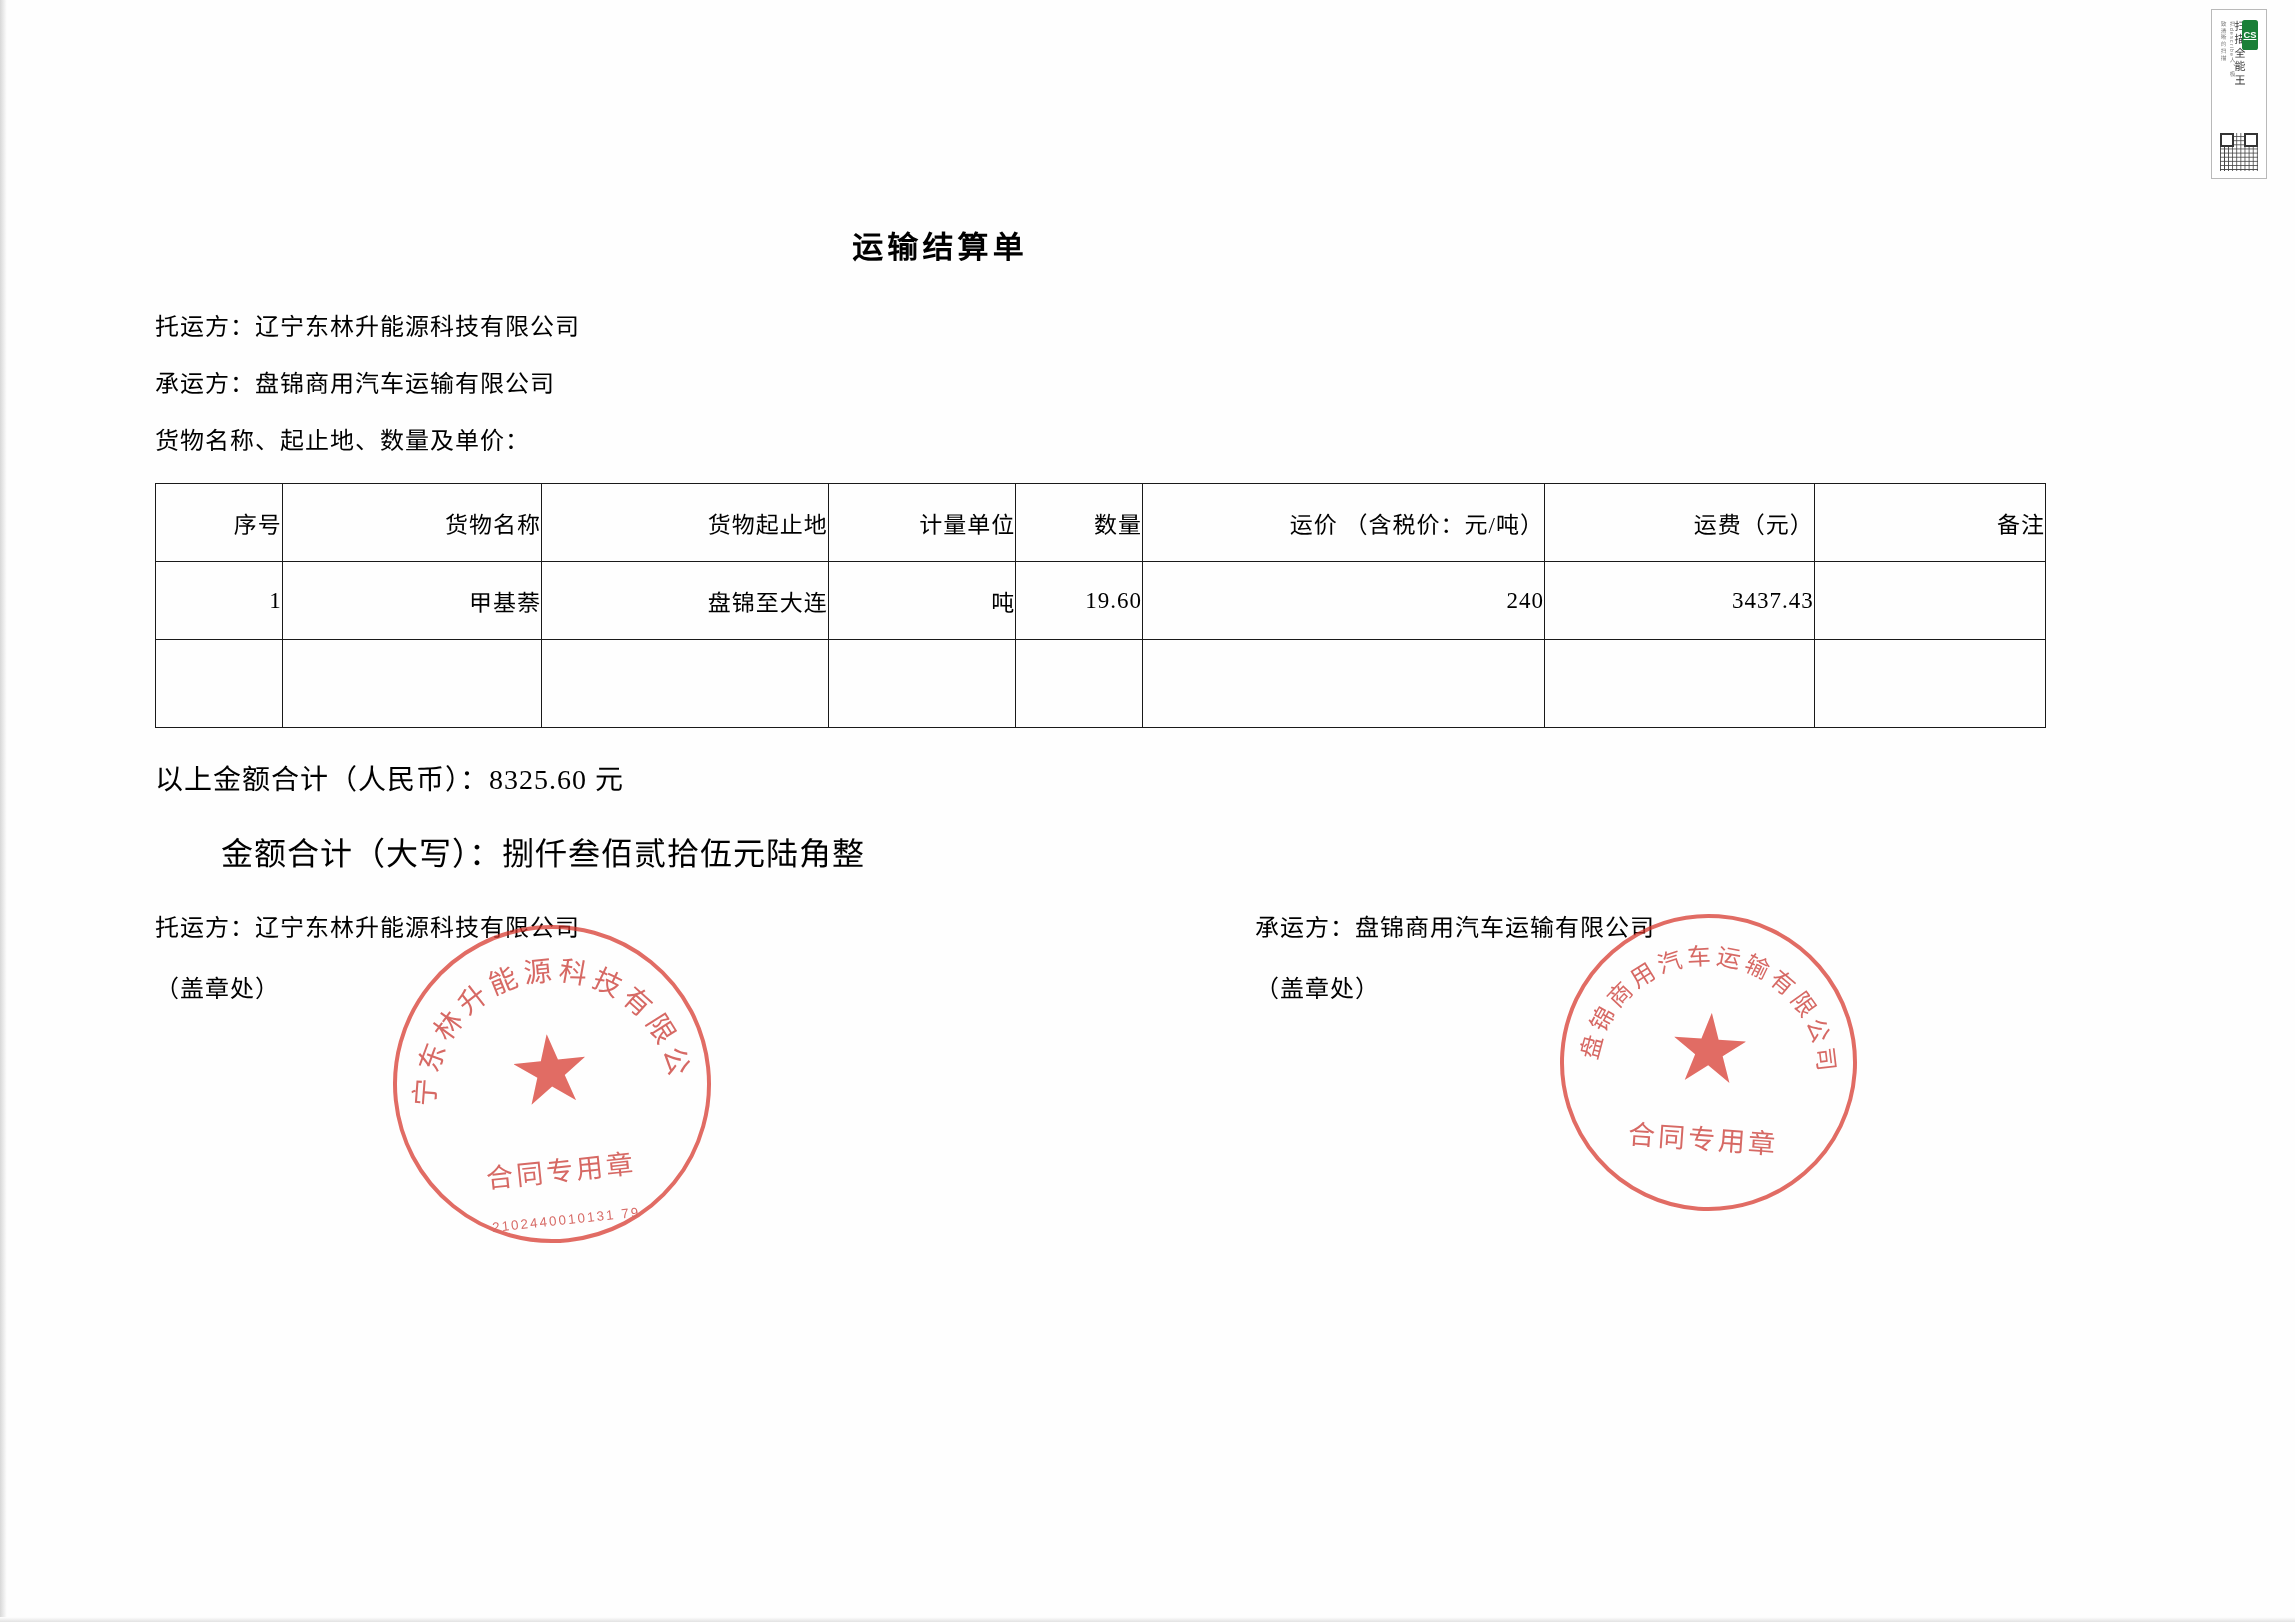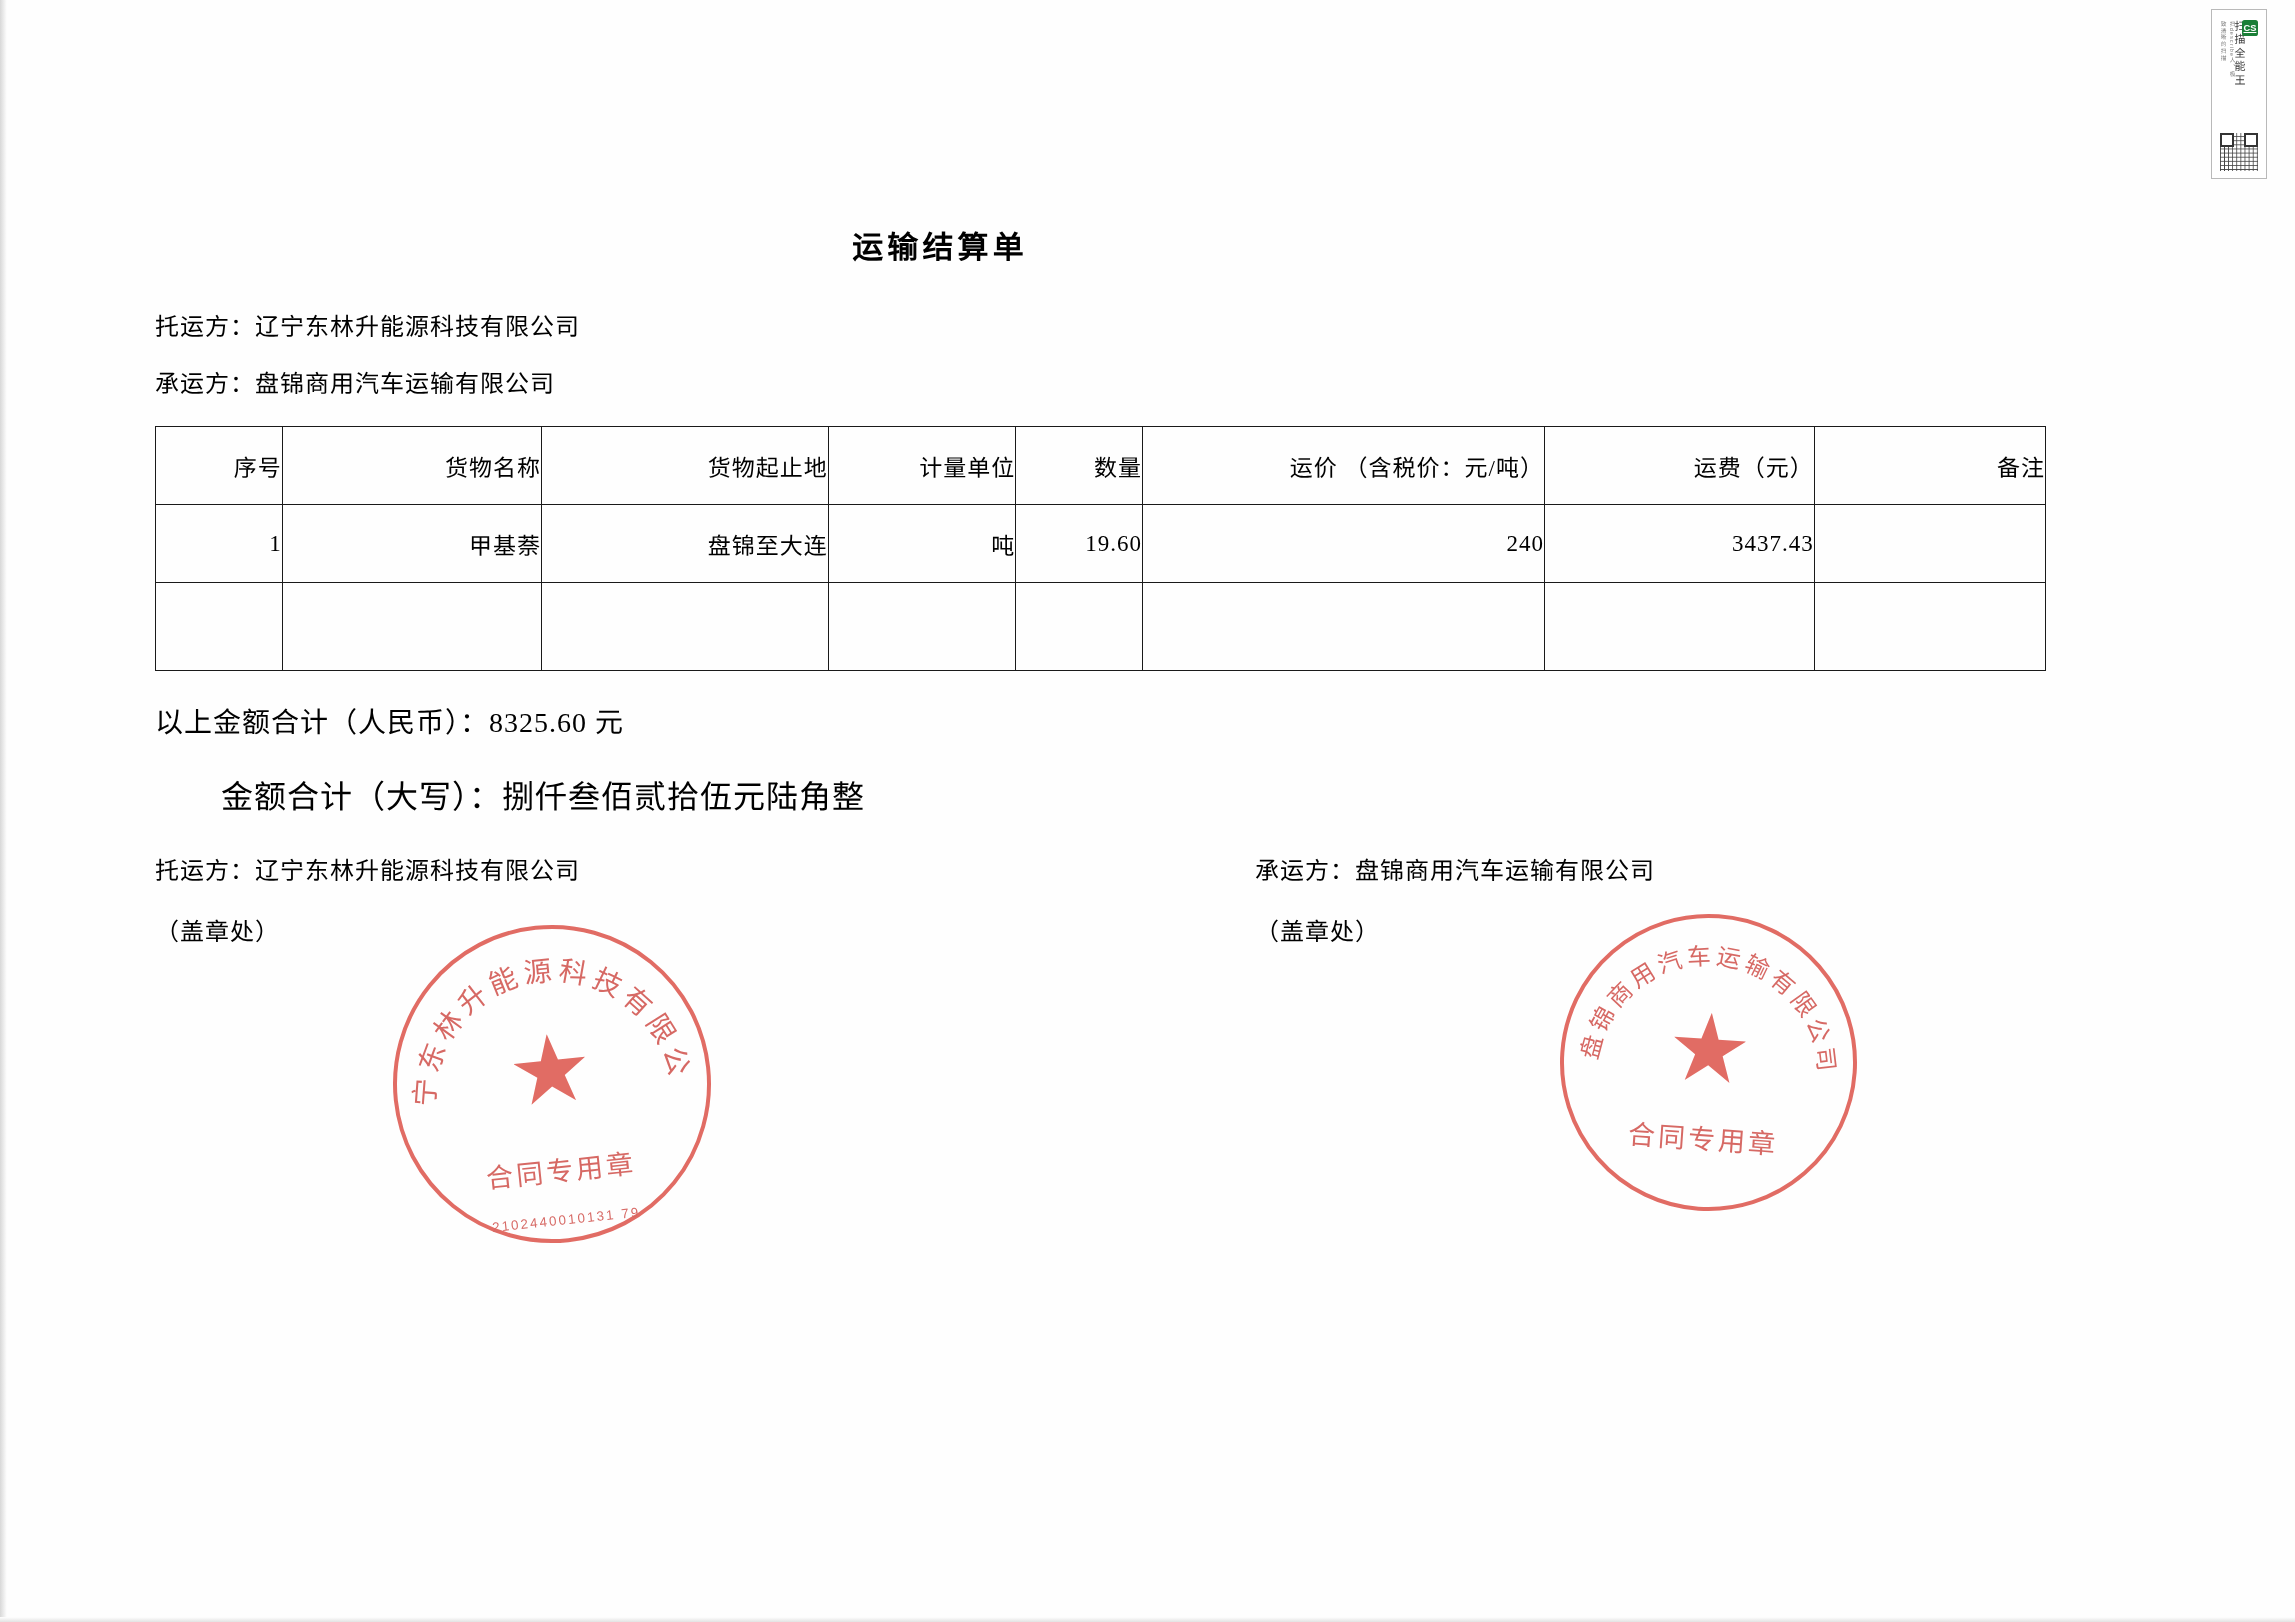--- a/index.html
+++ b/index.html
@@ -68,21 +68,21 @@
     font-family: "Liberation Sans", sans-serif;
     height: 62px;
     position: absolute;
     top: 10.3px;
     left: 7.2px;
   }
   .scan-badge-logo {
     position: absolute;
     top: 9.3px;
     right: 8.3px;
-    width: 15.5px; height: 16px;
+    width: 15.5px; height: 30px;
     background: #1a7f37;
     color: #fff;
     font-size: 9.3px;
     font-weight: bold;
     font-family: "Liberation Sans", sans-serif;
     display: flex; align-items: center; justify-content: center;
     border-radius: 2.6px;
     text-decoration: underline;
   }
   .qr {
@@ -268,20 +268,21 @@
     <div class="scan-badge-sub">扫describe人、极致清晰的扫描</div>
     <div class="qr"></div>
   </div>
 
   <div class="doc">
 
     <h1 class="doc-title">运输结算单</h1>
 
     <div class="line">托运方：辽宁东林升能源科技有限公司</div>
     <div class="line">承运方：盘锦商用汽车运输有限公司</div>
+    <div class="line">货物名称、起止地、数量及单价：</div>
 
     <table class="cargo">
       <colgroup>
         <col class="col-no">
           <col class="col-name">
           <col class="col-route">
           <col class="col-unit">
         <col class="col-qty">
           <col class="col-price">
           <col class="col-fee">

